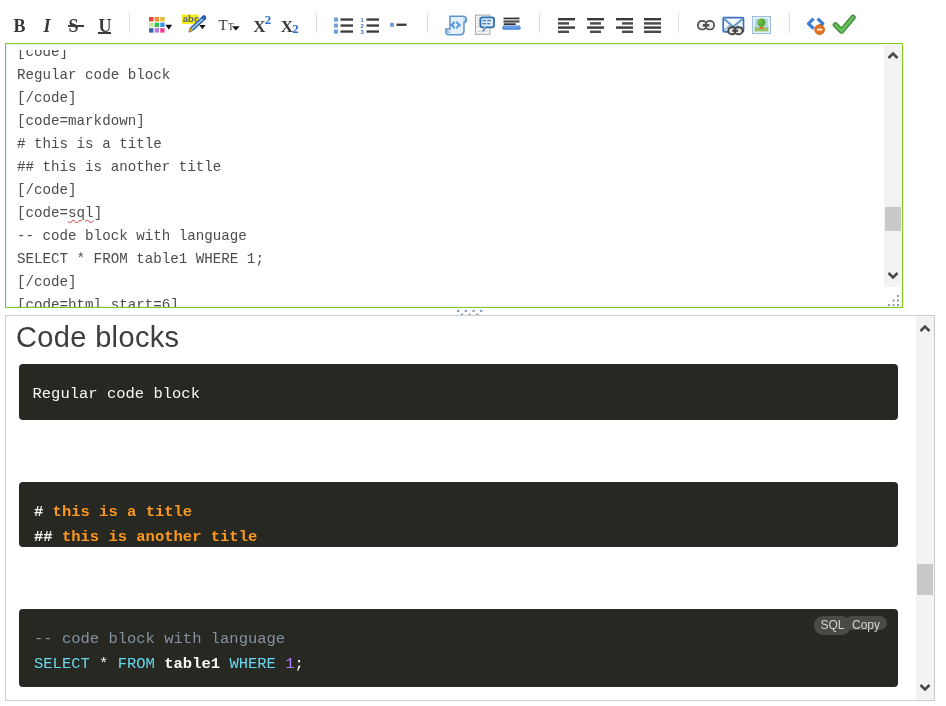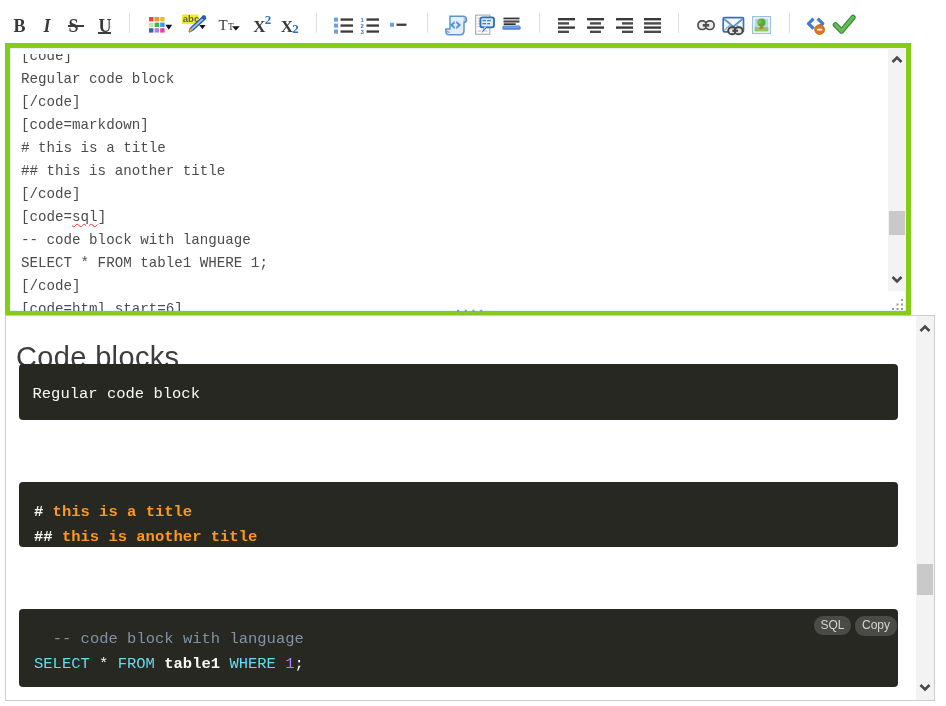--- a/index.html
+++ b/index.html
@@ -1,21 +1,21 @@
 <!DOCTYPE html>
 <html><head>
 <meta charset="utf-8">
 <style>
 html,body{margin:0;padding:0;}
 body{width:946px;height:706px;background:#fff;font-family:"Liberation Sans",sans-serif;position:relative;overflow:hidden;}
 .abs{position:absolute;}
 .sep{position:absolute;top:13px;width:1px;height:20px;background:#ddd;}
 .ltr{position:absolute;font-family:"Liberation Serif",serif;color:#393939;}
 
-#ta{position:absolute;left:5px;top:43px;width:896px;height:263px;border:5px solid #84cc16;background:#fff;overflow:hidden;box-shadow:inset 0 0 2px rgba(110,160,220,0.55);}
+#ta{position:absolute;left:5px;top:43px;width:896px;height:263px;border:1px solid #84cc16;background:#fff;overflow:hidden;box-shadow:inset 0 0 2px rgba(110,160,220,0.55);}
 #ta .clip{position:absolute;left:0;top:5.5px;right:0;bottom:0;overflow:hidden;}
 #ta pre{position:absolute;left:11px;top:-9px;margin:0;font-family:"Liberation Mono",monospace;font-size:14.2px;line-height:23px;color:#4c4c4c;}
 .sq{text-decoration:underline;text-decoration-style:wavy;text-decoration-color:#e33;text-decoration-thickness:1px;text-underline-offset:2px;}
 
 .sbtrack{position:absolute;background:#f3f3f3;}
 .sbthumb{position:absolute;background:#c9c9c9;}
 
 #pv{position:absolute;left:5px;top:315px;width:928px;height:384px;border:1px solid #ccc;background:#fff;overflow:hidden;}
 #pv h2{position:absolute;margin:0;font-size:29px;font-weight:400;color:#3d3d3d;letter-spacing:0.35px;}
 .cb{position:absolute;left:13px;width:879px;background:#272822;border-radius:4px;}
@@ -250,36 +250,36 @@
       <rect x="8.7" y="0.8" width="2.2" height="2.2"></rect>
       <rect x="16.4" y="0.8" width="2.2" height="2.2"></rect>
       <rect x="24.1" y="0.8" width="2.2" height="2.2"></rect>
     <rect x="4.8" y="4.6" width="2.2" height="2.2"></rect>
       <rect x="12.5" y="4.6" width="2.2" height="2.2"></rect>
       <rect x="20.2" y="4.6" width="2.2" height="2.2"></rect>
   </g>
 </svg>
 
 <div id="pv">
-  <h2 style="position:absolute;left:10px;top:5px;margin-top:20px;">Code blocks</h2>
+  <h2 style="position:absolute;left:10px;top:5px;">Code blocks</h2>
 
   <div class="cb" style="top:48px;height:56px;">
     <pre style="position:absolute;left:13.5px;top:18px;">Regular code block</pre>
   </div>
 
   <div class="cb" style="top:166px;height:65px;">
     <pre style="position:absolute;left:15px;top:18px;"><span class="pw">#</span><span class="ttl"> this is a title</span>
 <span class="pw">##</span><span class="ttl"> this is another title</span></pre>
   </div>
 
   <div class="cb" style="top:293px;height:78px;">
-    <pre style="position:absolute;left:15px;top:18px;text-align:right;"><span class="cmt">-- code block with language</span>
+    <pre style="position:absolute;left:15px;top:18px;"><span class="cmt">-- code block with language</span>
 <span class="kw">SELECT</span> * <span class="kw">FROM</span> <span class="pw">table1</span> <span class="kw">WHERE</span> <span class="num">1</span>;</pre>
     <div class="btn" style="right:47px;top:7px;width:37px;height:19px;">SQL</div>
-    <div class="btn" style="right:1px;top:7px;width:42px;height:20px;">Copy</div>
+    <div class="btn" style="right:11px;top:7px;width:42px;height:14px;">Copy</div>
   </div>
 
   <div class="sbtrack" style="left:910px;top:0;width:18px;height:384px;"></div>
   <div class="sbthumb" style="left:911px;top:248px;width:16px;height:31px;"></div>
   <svg class="abs" style="left:913px;top:8px;" width="12" height="9" viewBox="0 0 12 9">
       <path d="M1.5 7 L6 2.5 L10.5 7" stroke="#4a4a4a" stroke-width="2.6" fill="none"></path>
     </svg>
   <svg class="abs" style="left:913px;top:367px;" width="12" height="9" viewBox="0 0 12 9">
       <path d="M1.5 2 L6 6.5 L10.5 2" stroke="#4a4a4a" stroke-width="2.6" fill="none"></path>
     </svg>

